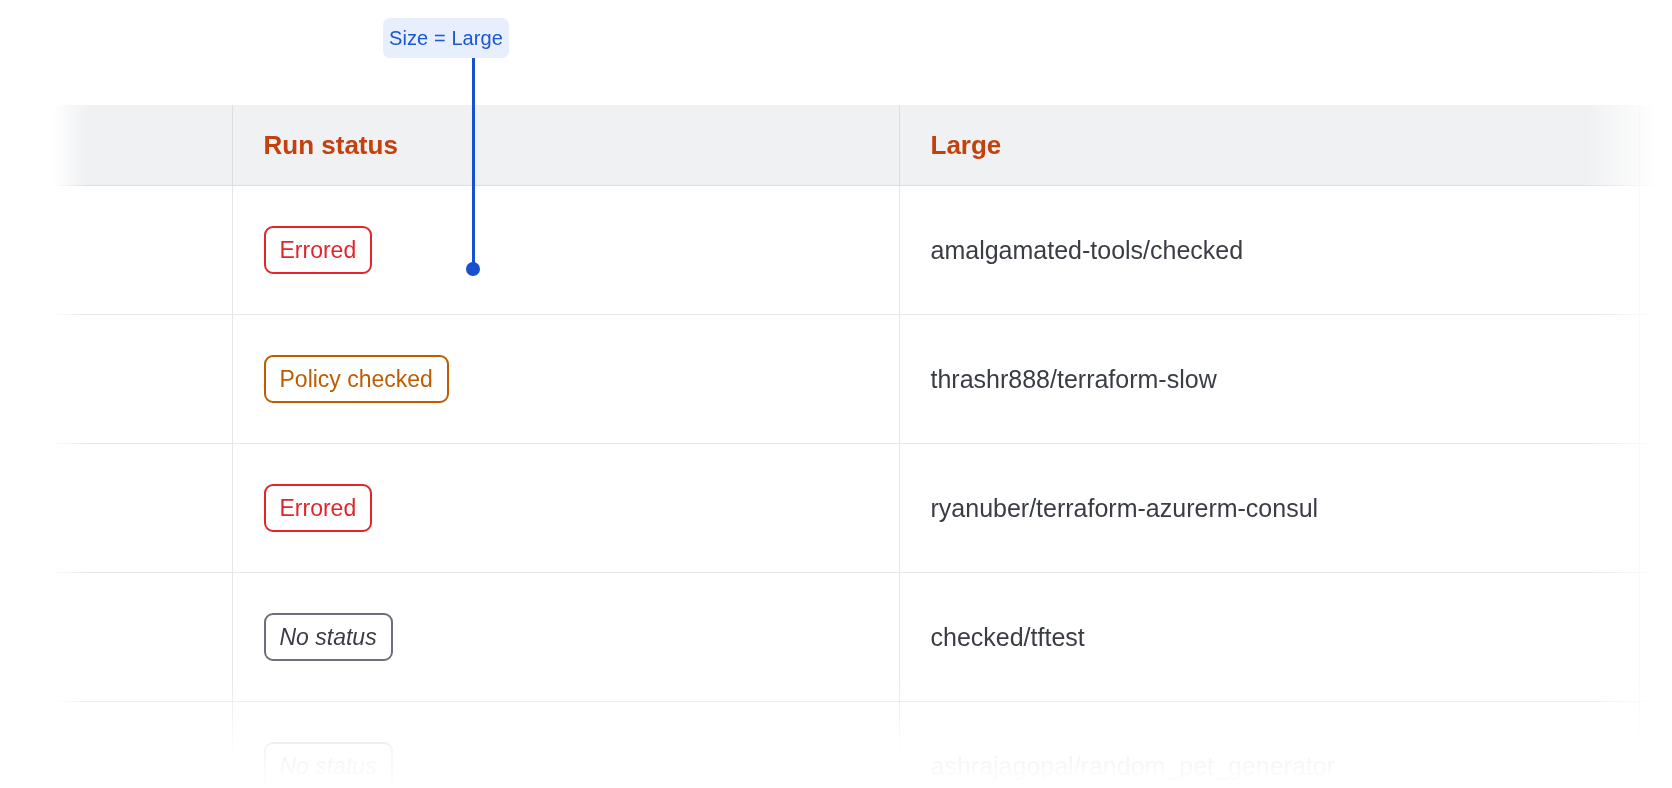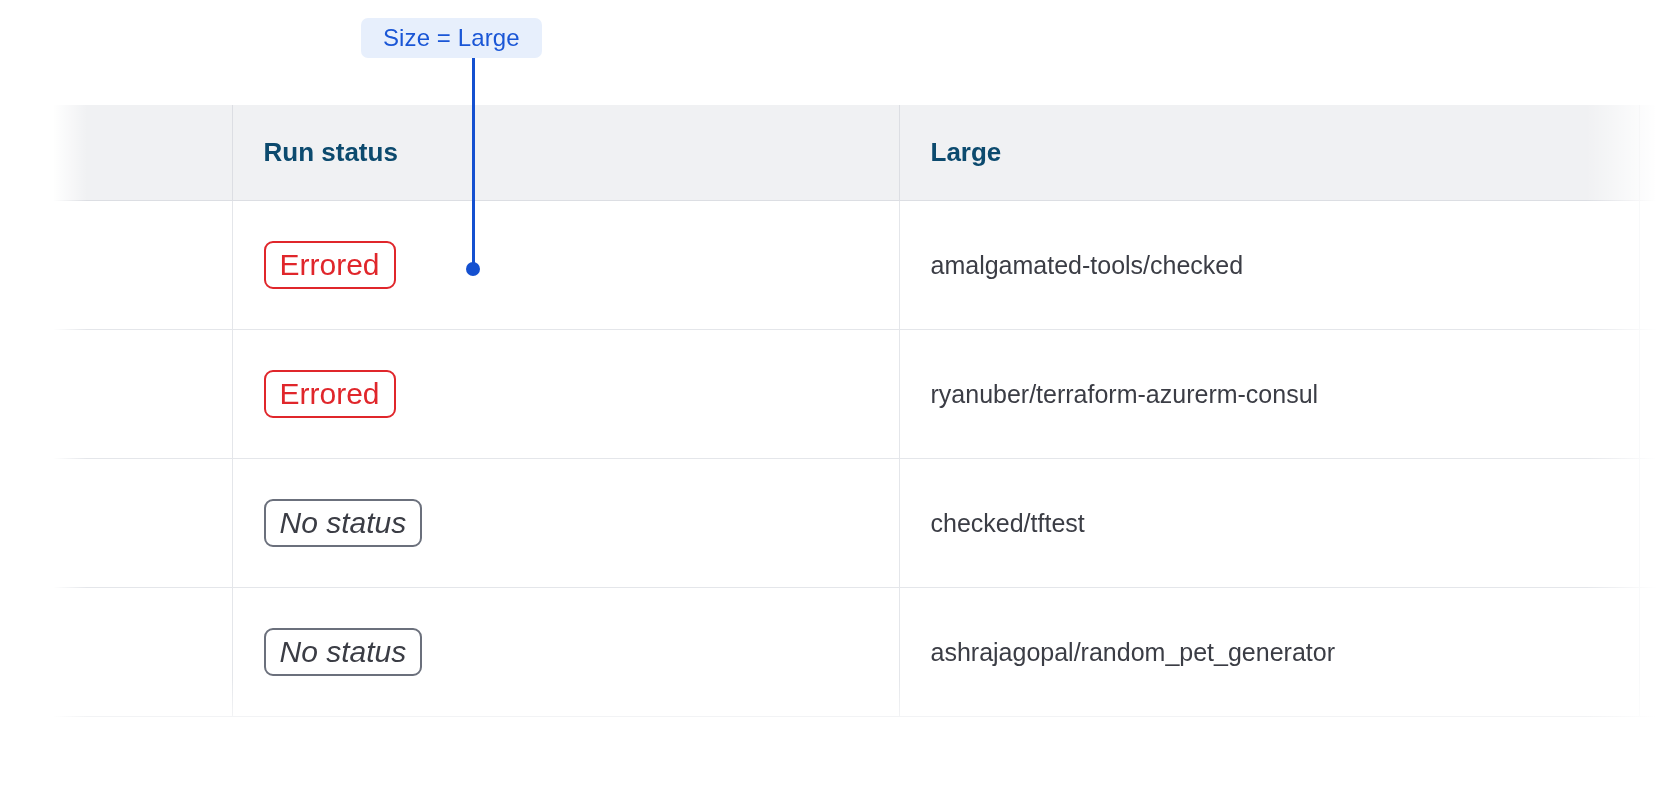--- a/index.html
+++ b/index.html
@@ -21,30 +21,30 @@
     inset: 0;
     width: 1672px;
     height: 788px;
     overflow: hidden;
     background: #ffffff;
   }
 
   
   .callout-pill {
     position: absolute;
-    left: 361px;
+    left: 383px;
     top: 18px;
     height: 40px;
     display: flex;
     align-items: center;
-    padding: 0 22px;
+    padding: 0 6px;
     border-radius: 7px;
     background: #e7effc;
     color: #1a56d6;
-    font-size: 24px;
+    font-size: 20px;
     line-height: 1;
     white-space: nowrap;
     letter-spacing: 0.1px;
   }
 
   .callout-line {
     position: absolute;
     left: 472px;
     top: 58px;
     width: 3px;
@@ -79,26 +79,26 @@
     font-size: 25px;
   }
 
   .tbl col.c-first  { width: 179px; }
   .tbl col.c-status { width: 667px; }
   .tbl col.c-repo   { width: 740px; }
   .tbl col.c-last   { width: 33px; }
 
   .tbl thead th {
     background: #f0f1f3;
-    height: 95px;
+    height: 80px;
     padding: 0 0 0 31px;
     text-align: left;
     font-weight: bold;
     font-size: 26px;
-    color: #0c4a6e;
+    color: #c2410c;
     border-right: 1px solid #dcdee3;
     border-bottom: 1px solid #dcdee3;
     vertical-align: middle;
     white-space: nowrap;
   }
   .tbl thead th.last-col { border-right: none; }
 
   .tbl tbody td {
     height: 128px;
     padding: 0 0 0 31px;
@@ -115,21 +115,21 @@
   
   .badge {
     display: inline-flex;
     align-items: center;
     justify-content: center;
     height: 44px;
     padding: 0 14px;
     border-radius: 9px;
     border: 2px solid currentColor;
     background: #ffffff;
-    font-size: 30px;
+    font-size: 23px;
     line-height: 1;
     white-space: nowrap;
   }
   .badge.errored        { color: #e0262b; }
   .badge.policy-checked { color: #bf5b00; }
   .badge.no-status      { color: #3b3d45; border-color: #6b707c; font-style: italic; }
 
   
   .fade-left {
     position: absolute;
@@ -184,20 +184,28 @@
 
         <tr>
           <td class="cell-blank"></td>
           <td>
             <span class="badge errored">Errored</span>
           </td>
           <td>amalgamated-tools/checked</td>
           <td class="last-col"></td>
         </tr>
 
+        <tr>
+          <td class="cell-blank"></td>
+          <td>
+            <span class="badge policy-checked">Policy checked</span>
+          </td>
+          <td>thrashr888/terraform-slow</td>
+          <td class="last-col"></td>
+        </tr>
 
         <tr>
           <td class="cell-blank"></td>
           <td>
             <span class="badge errored">Errored</span>
           </td>
           <td>ryanuber/terraform-azurerm-consul</td>
           <td class="last-col"></td>
         </tr>
 

